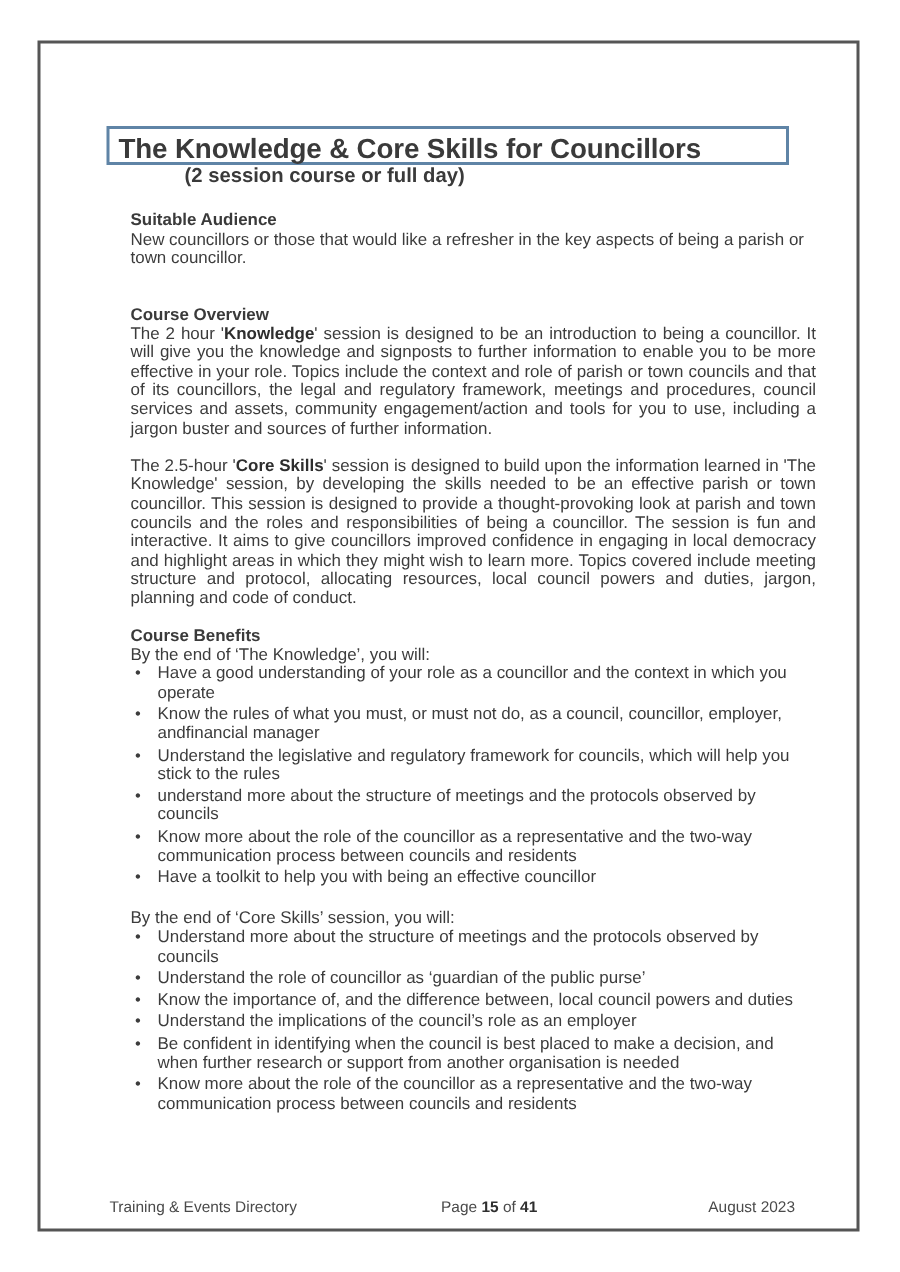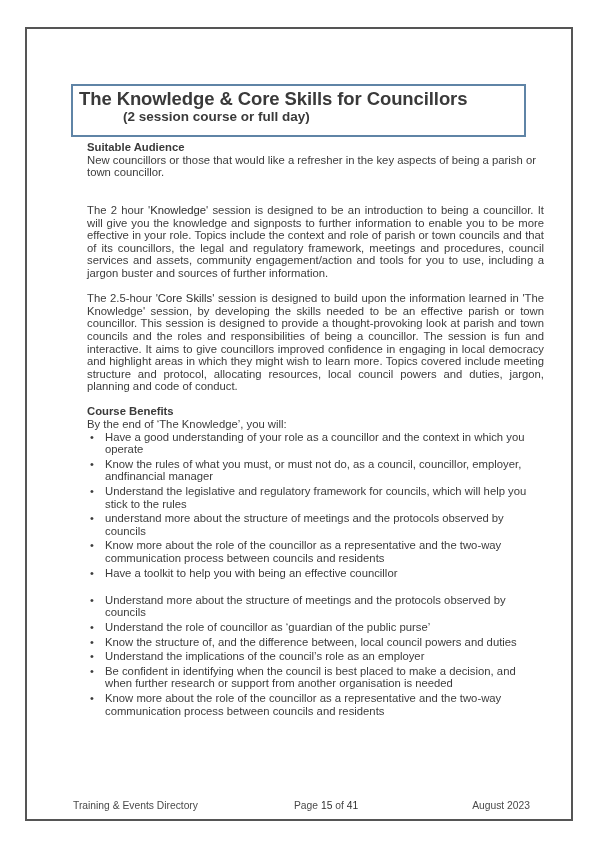--- a/index.html
+++ b/index.html
@@ -22,21 +22,21 @@
       width: 548px;
       height: 794px;
       border: 2px solid #555555;
       box-sizing: border-box;
     }
     .title-box {
       position: absolute;
       left: 71px;
       top: 84px;
       width: 455px;
-      height: 53px;
+      height: 26px;
       border: 2px solid #5f84a6;
       box-sizing: border-box;
       padding: 3px 0 0 6px;
     }
     .title-main {
       font-size: 18.5px;
       font-weight: bold;
       color: #3a3a3a;
       line-height: 20px;
       letter-spacing: -0.1px;
@@ -107,60 +107,62 @@
       position: absolute;
       left: 197px;
       top: 0;
       margin-left: 24px;
     }
     .footer-right {
       position: absolute;
       right: 0;
       top: 0;
     }
-    .bold { font-weight: normal; color: #2e2e2e; }
+    .bold { font-weight: bold; color: #2e2e2e; }
   </style>
 </head>
 <body>
 
 <div class="page-frame"></div>
 
 <div class="title-box">
   <div class="title-main">The Knowledge &amp; Core Skills for Councillors</div>
   <div class="title-sub">(2 session course or full day)</div>
 </div>
 
 <div class="content">
 
   <div class="heading">Suitable Audience</div>
   <p>New councillors or those that would like a refresher in the key aspects of being a parish or town councillor.</p>
   <div class="gap"></div>
   <div class="gap"></div>
 
+  <div class="heading">Course Overview</div>
   <p class="justify"><span>The 2 hour '</span><span class="bold">Knowledge</span><span>' session is designed to be an introduction to being a councillor. It will give you the knowledge and signposts to further information to enable you to be more effective in your role. Topics include the context and role of parish or town councils and that of its councillors, the legal and regulatory framework, meetings and procedures, council services and assets, community engagement/action and tools for you to use, including a jargon buster and sources of further information.</span></p>
   <div class="gap"></div>
   <p class="justify"><span>The 2.5-hour '</span><span class="bold">Core Skills</span><span>' session is designed to build upon the information learned in 'The Knowledge' session, by developing the skills needed to be an effective parish or town councillor. This session is designed to provide a thought-provoking look at parish and town councils and the roles and responsibilities of being a councillor. The session is fun and interactive. It aims to give councillors improved confidence in engaging in local democracy and highlight areas in which they might wish to learn more. Topics covered include meeting structure and protocol, allocating resources, local council powers and duties, jargon, planning and code of conduct.</span></p>
   <div class="gap"></div>
 
   <div class="heading">Course Benefits</div>
   <p>By the end of ‘The Knowledge’, you will:</p>
   <ul class="bullets">
     <li><span class="bullet-dot">•</span><span class="justify">Have a good understanding of your role as a councillor and the context in which you operate</span></li>
     <li><span class="bullet-dot">•</span><span>Know the rules of what you must, or must not do, as a council, councillor, employer, andfinancial manager</span></li>
     <li><span class="bullet-dot">•</span><span>Understand the legislative and regulatory framework for councils, which will help you stick to the rules</span></li>
     <li><span class="bullet-dot">•</span><span>understand more about the structure of meetings and the protocols observed by councils</span></li>
     <li><span class="bullet-dot">•</span><span>Know more about the role of the councillor as a representative and the two-way communication process between councils and residents</span></li>
     <li><span class="bullet-dot">•</span><span>Have a toolkit to help you with being an effective councillor</span></li>
   </ul>
   <div class="gap"></div>
 
+  <p>By the end of ‘Core Skills’ session, you will:</p>
   <ul class="bullets">
     <li><span class="bullet-dot">•</span><span>Understand more about the structure of meetings and the protocols observed by councils</span></li>
     <li><span class="bullet-dot">•</span><span>Understand the role of councillor as ‘guardian of the public purse’</span></li>
-    <li><span class="bullet-dot">•</span><span>Know the structure of, and the difference between, local council powers and duties</span></li>
+    <li><span class="bullet-dot">•</span><span>Know the importance of, and the difference between, local council powers and duties</span></li>
     <li><span class="bullet-dot">•</span><span>Understand the implications of the council’s role as an employer</span></li>
     <li><span class="bullet-dot">•</span><span>Be confident in identifying when the council is best placed to make a decision, and when further research or support from another organisation is needed</span></li>
     <li><span class="bullet-dot">•</span><span>Know more about the role of the councillor as a representative and the two-way communication process between councils and residents</span></li>
   </ul>
 </div>
 
 <div class="footer">
   <span class="footer-left">Training &amp; Events Directory</span>
   <span class="footer-center"><span>Page </span><span class="bold">15</span><span> of </span><span class="bold">41</span></span>
   <span class="footer-right">August 2023</span>

